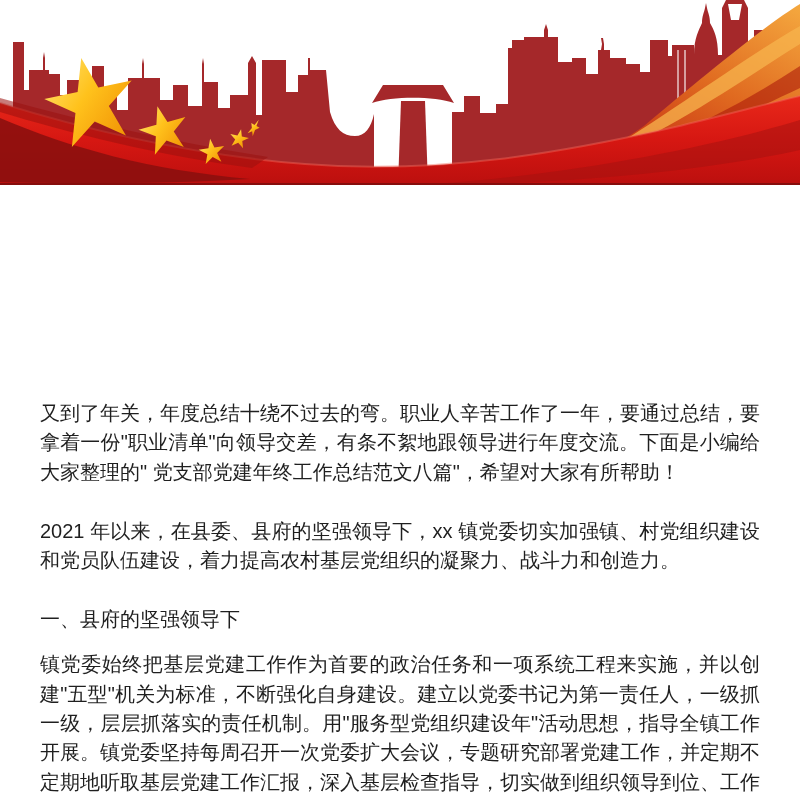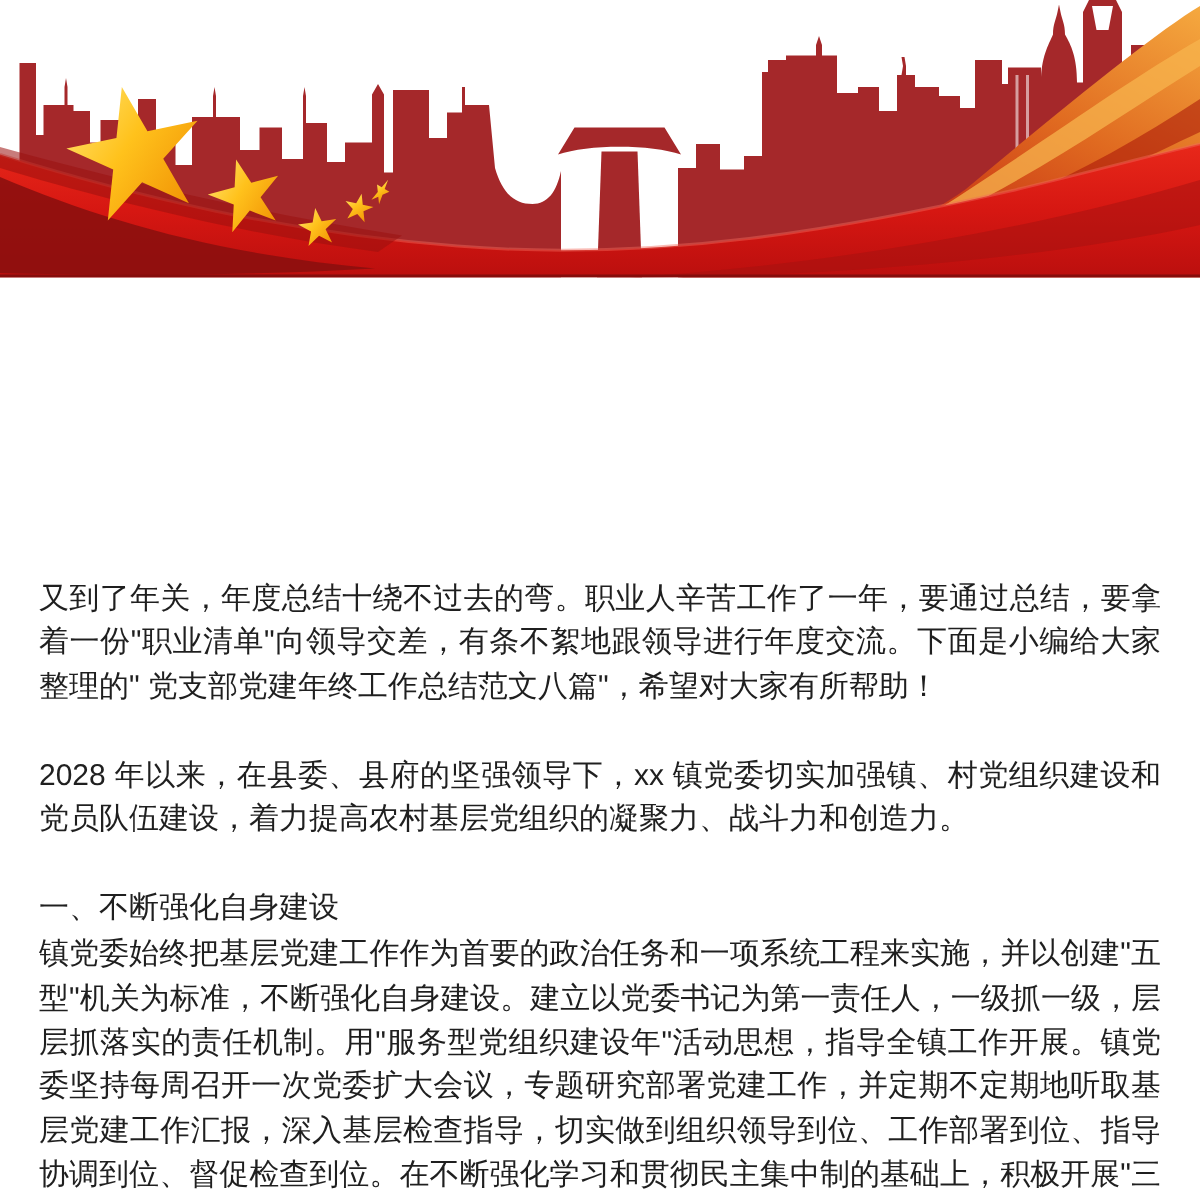--- a/index.html
+++ b/index.html
@@ -8,21 +8,21 @@
     font-family:"Liberation Sans", sans-serif;
   }
   .page{position:relative;width:800px;height:800px;overflow:hidden;background:#ffffff;}
   .banner{position:absolute;top:0;left:0;width:800px;height:185px;}
   .banner svg{display:block;}
   .content{
     position:absolute;top:383px;left:24px;width:752px;
     color:#1f1f1f;font-size:20px;line-height:29.4px;
     text-align:justify;text-justify:inter-ideograph;
   }
-  .content p{margin:2px;padding:0;}
+  .content p{margin:16px;padding:0;}
   .section{margin-top:29.4px;}
 </style>
 </head>
 <body>
 
 <div class="page">
 
   <div class="banner">
     <svg width="800" height="185" viewBox="0 0 800 185">
       <defs>
@@ -79,22 +79,22 @@
         <use href="#star" transform="translate(239,139) rotate(12) scale(1.0)" fill="url(#gold)"></use>
         <use href="#star" transform="translate(254,128) rotate(30) scale(0.5,0.95)" fill="url(#gold)"></use>
       </g>
     </svg>
   </div>
 
   <div class="content">
     <p>又到了年关，年度总结十绕不过去的弯。职业人辛苦工作了一年，要通过总结，要拿着一份"职业清单"向领导交差，有条不絮地跟领导进行年度交流。下面是小编给大家整理的" 党支部党建年终工作总结范文八篇"，希望对大家有所帮助！</p>
 
     <div class="section">
-      <p>2028 年以来，在县委、县府的坚强领导下，xx 镇党委切实加强镇、村党组织建设和党员队伍建设，着力提高农村基层党组织的凝聚力、战斗力和创造力。</p>
+      <p>2021 年以来，在县委、县府的坚强领导下，xx 镇党委切实加强镇、村党组织建设和党员队伍建设，着力提高农村基层党组织的凝聚力、战斗力和创造力。</p>
     </div>
 
     <div class="section">
-      <p>一、不断强化自身建设</p>
+      <p>一、县府的坚强领导下</p>
       <p>镇党委始终把基层党建工作作为首要的政治任务和一项系统工程来实施，并以创建"五型"机关为标准，不断强化自身建设。建立以党委书记为第一责任人，一级抓一级，层层抓落实的责任机制。用"服务型党组织建设年"活动思想，指导全镇工作开展。镇党委坚持每周召开一次党委扩大会议，专题研究部署党建工作，并定期不定期地听取基层党建工作汇报，深入基层检查指导，切实做到组织领导到位、工作部署到位、指导协调到位、督促检查到位。在不断强化学习和贯彻民主集中制的基础上，积极开展"三严三实"活动，切实把加强党风建设与</p>
     </div>
   </div>
 
 </div>
 
 </body></html>

